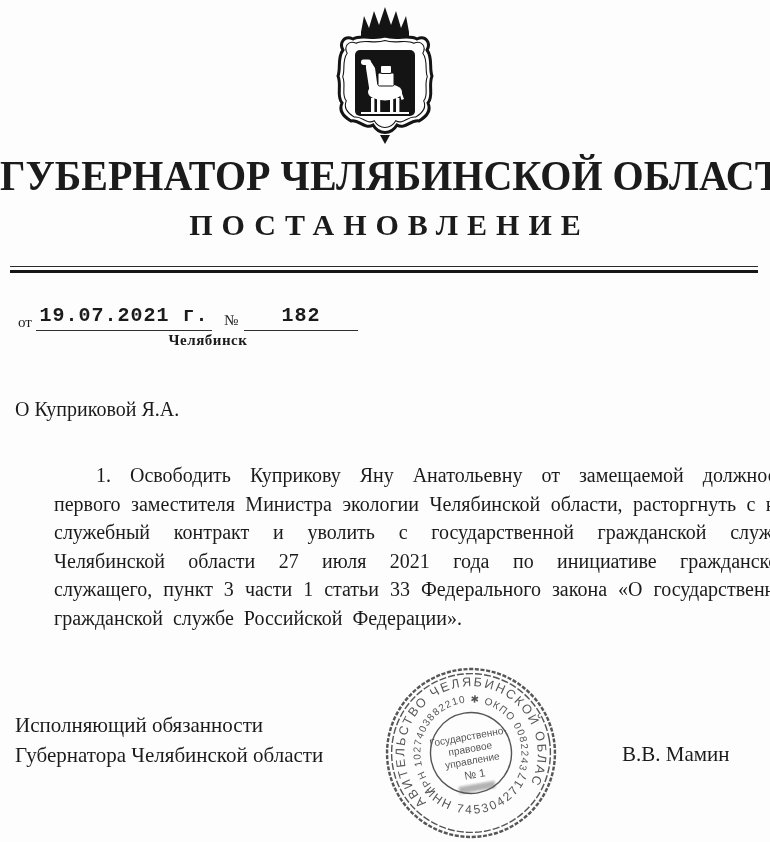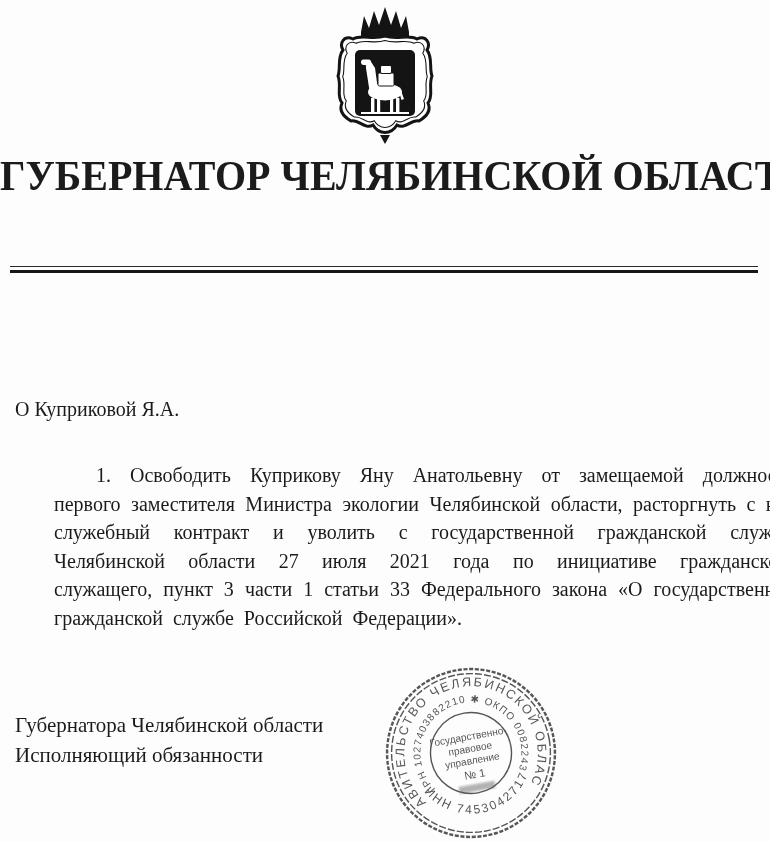--- a/index.html
+++ b/index.html
@@ -110,33 +110,42 @@
       <rect x="53" y="69" width="16" height="13" rx="1.5" stroke="#141414" stroke-width="1"></rect>
       <rect x="55.5" y="61.5" width="11" height="8" rx="1.5" stroke="#141414" stroke-width="1"></rect>
       <path d="M75,84 L79,95 L76.5,96 L73.5,86 Z"></path>
       <rect x="36" y="108" width="48" height="2"></rect>
     </g>
 
     <polygon points="55,131 65,131 60,140" fill="#141414"></polygon>
   </svg>
 
   <div class="org-title">ГУБЕРНАТОР ЧЕЛЯБИНСКОЙ ОБЛАСТИ</div>
+  <div class="doc-type">ПОСТАНОВЛЕНИЕ</div>
   <div class="rule"></div>
 
+  <div class="meta">
+    <span class="from-label">от</span>
+    <span class="date-field">19.07.2021 г.</span>
+    <span class="city">Челябинск</span>
+    <span class="num-label">№</span>
+    <span class="num-field">182</span>
+  </div>
 
   <div class="subject">О Куприковой Я.А.</div>
 
   <div class="body-text">
     <p>1. Освободить Куприкову Яну Анатольевну от замещаемой должности первого заместителя Министра экологии Челябинской области, расторгнуть с ней служебный контракт и уволить с государственной гражданской службы Челябинской области 27 июля 2021 года по инициативе гражданского служащего, пункт 3 части 1 статьи 33 Федерального закона «О государственной гражданской службе Российской Федерации».</p>
   </div>
 
   <div class="sig-position">
+    <div>Исполняющий обязанности</div>
     <div>Губернатора Челябинской области</div>
-    <div>Исполняющий обязанности</div>
   </div>
+  <div class="sig-name">В.В. Мамин</div>
 
   <svg class="stamp" viewBox="0 0 176 176" aria-hidden="true">
     <defs>
       <path id="arcOuter" d="M 37.4 130.4 A 66 66 0 1 1 138.6 130.4"></path>
       <path id="arcMiddle" d="M 49.7 120.1 A 50 50 0 1 1 126.3 120.1"></path>
       <path id="arcBottom" d="M 33 112 A 60 60 0 0 0 143 112"></path>
       <filter id="smudge">
           <feGaussianBlur stdDeviation="1.3"></feGaussianBlur>
         </filter>
     </defs>

